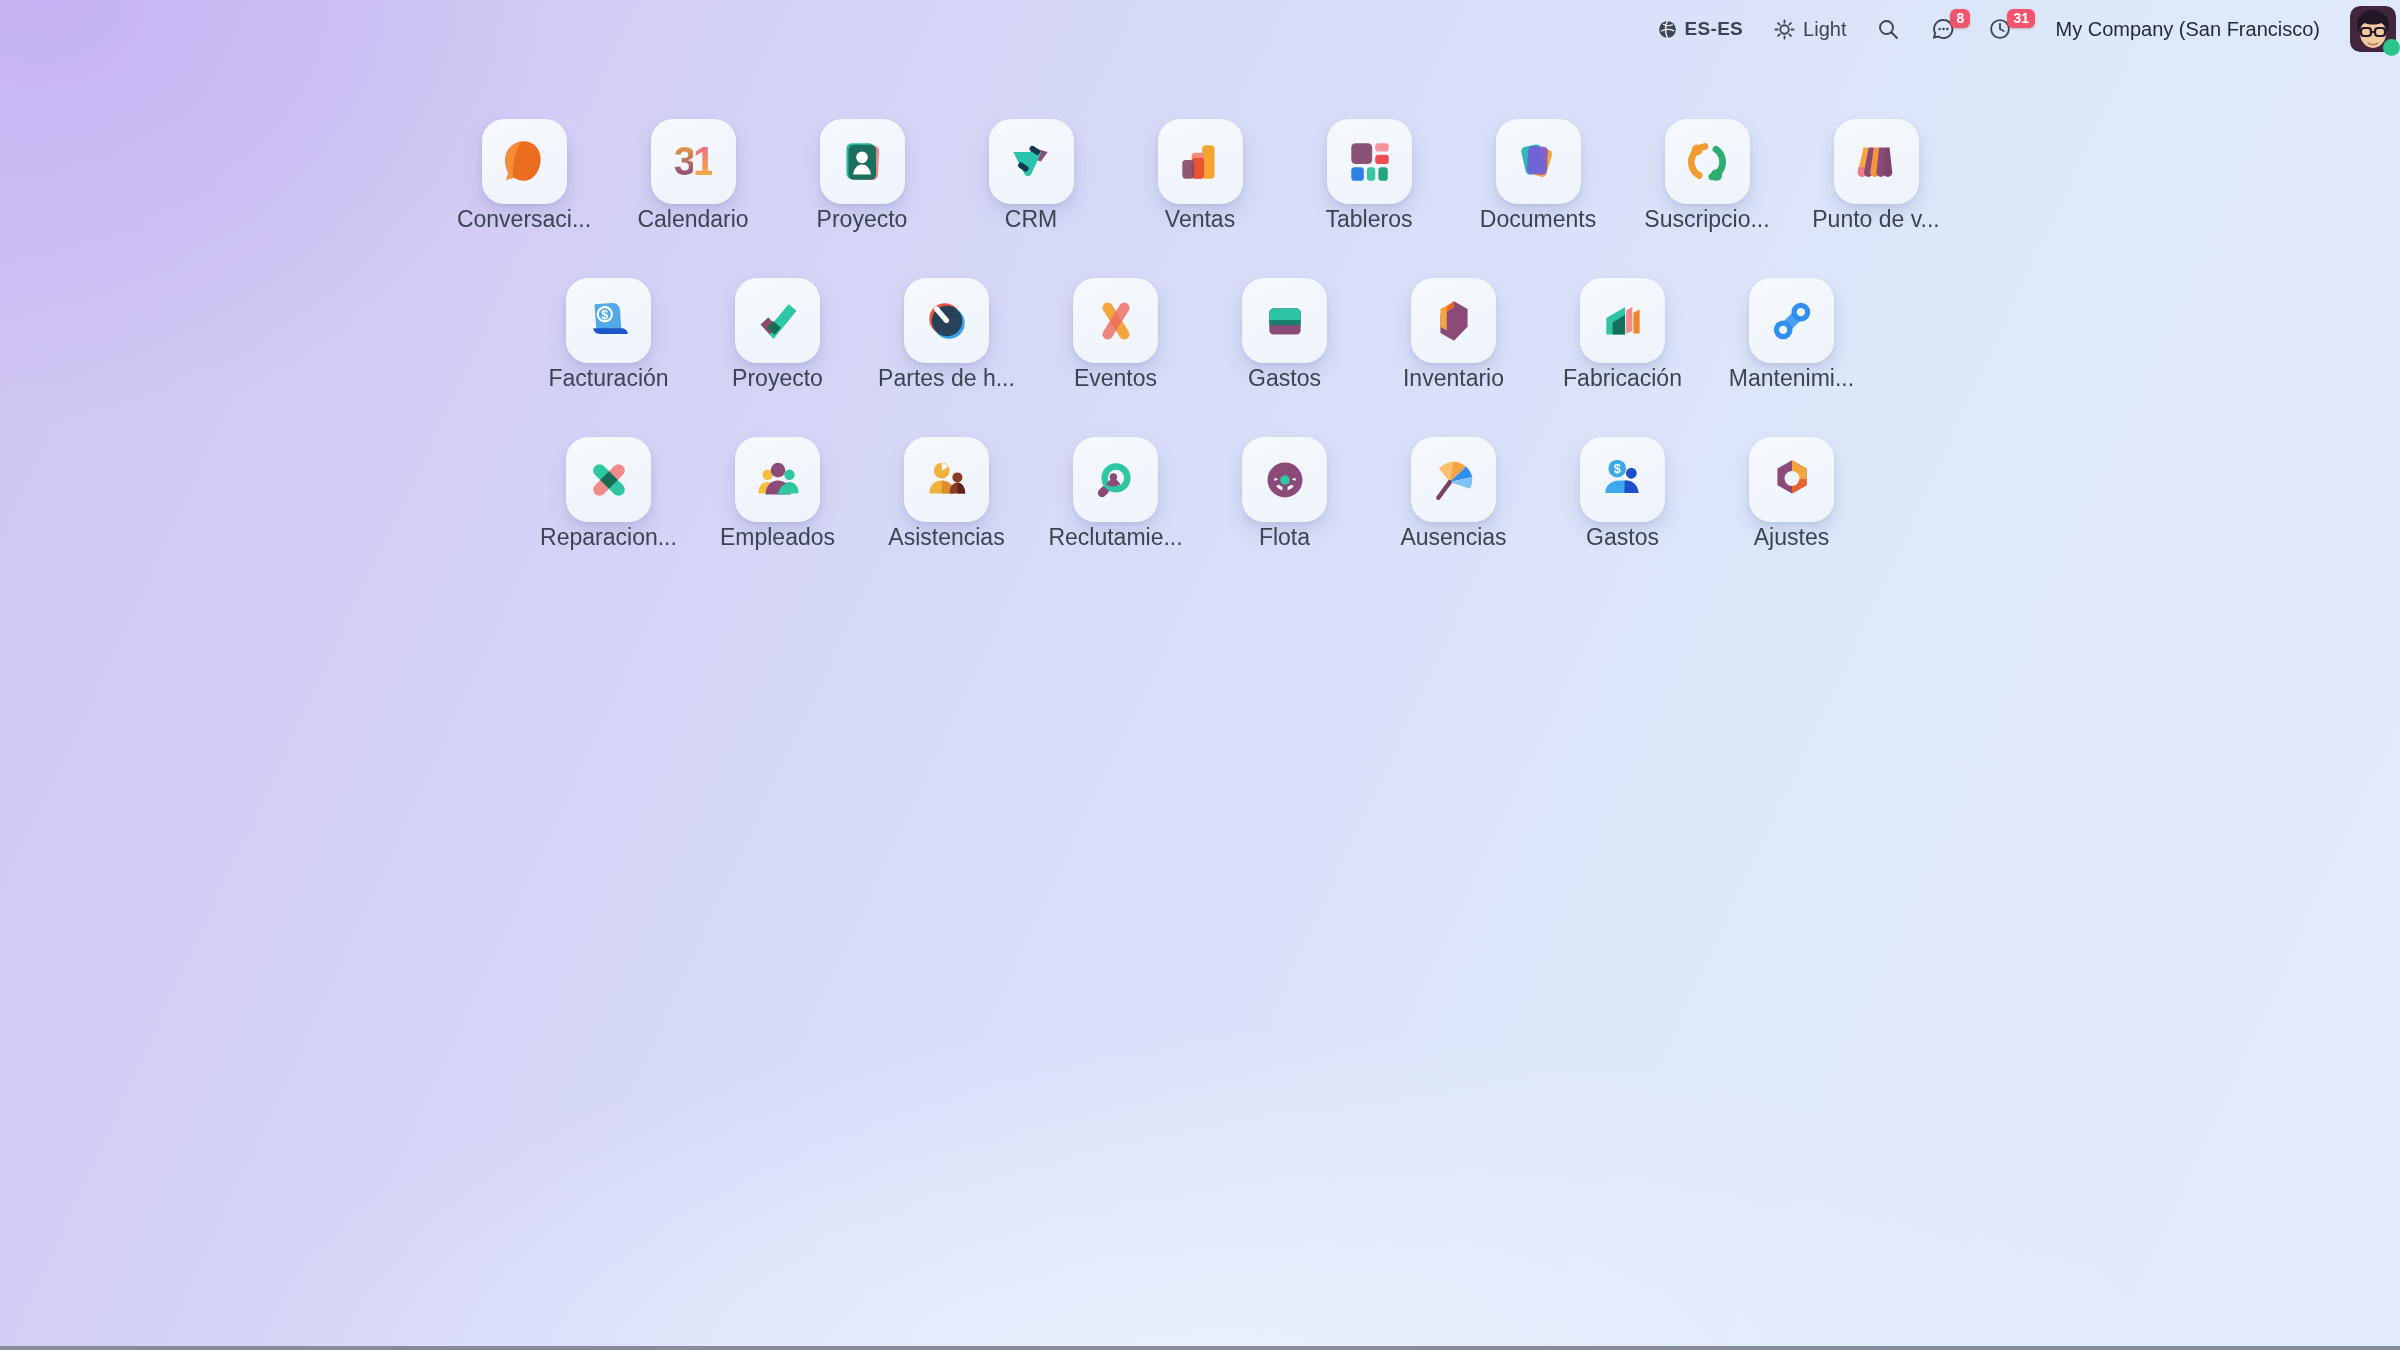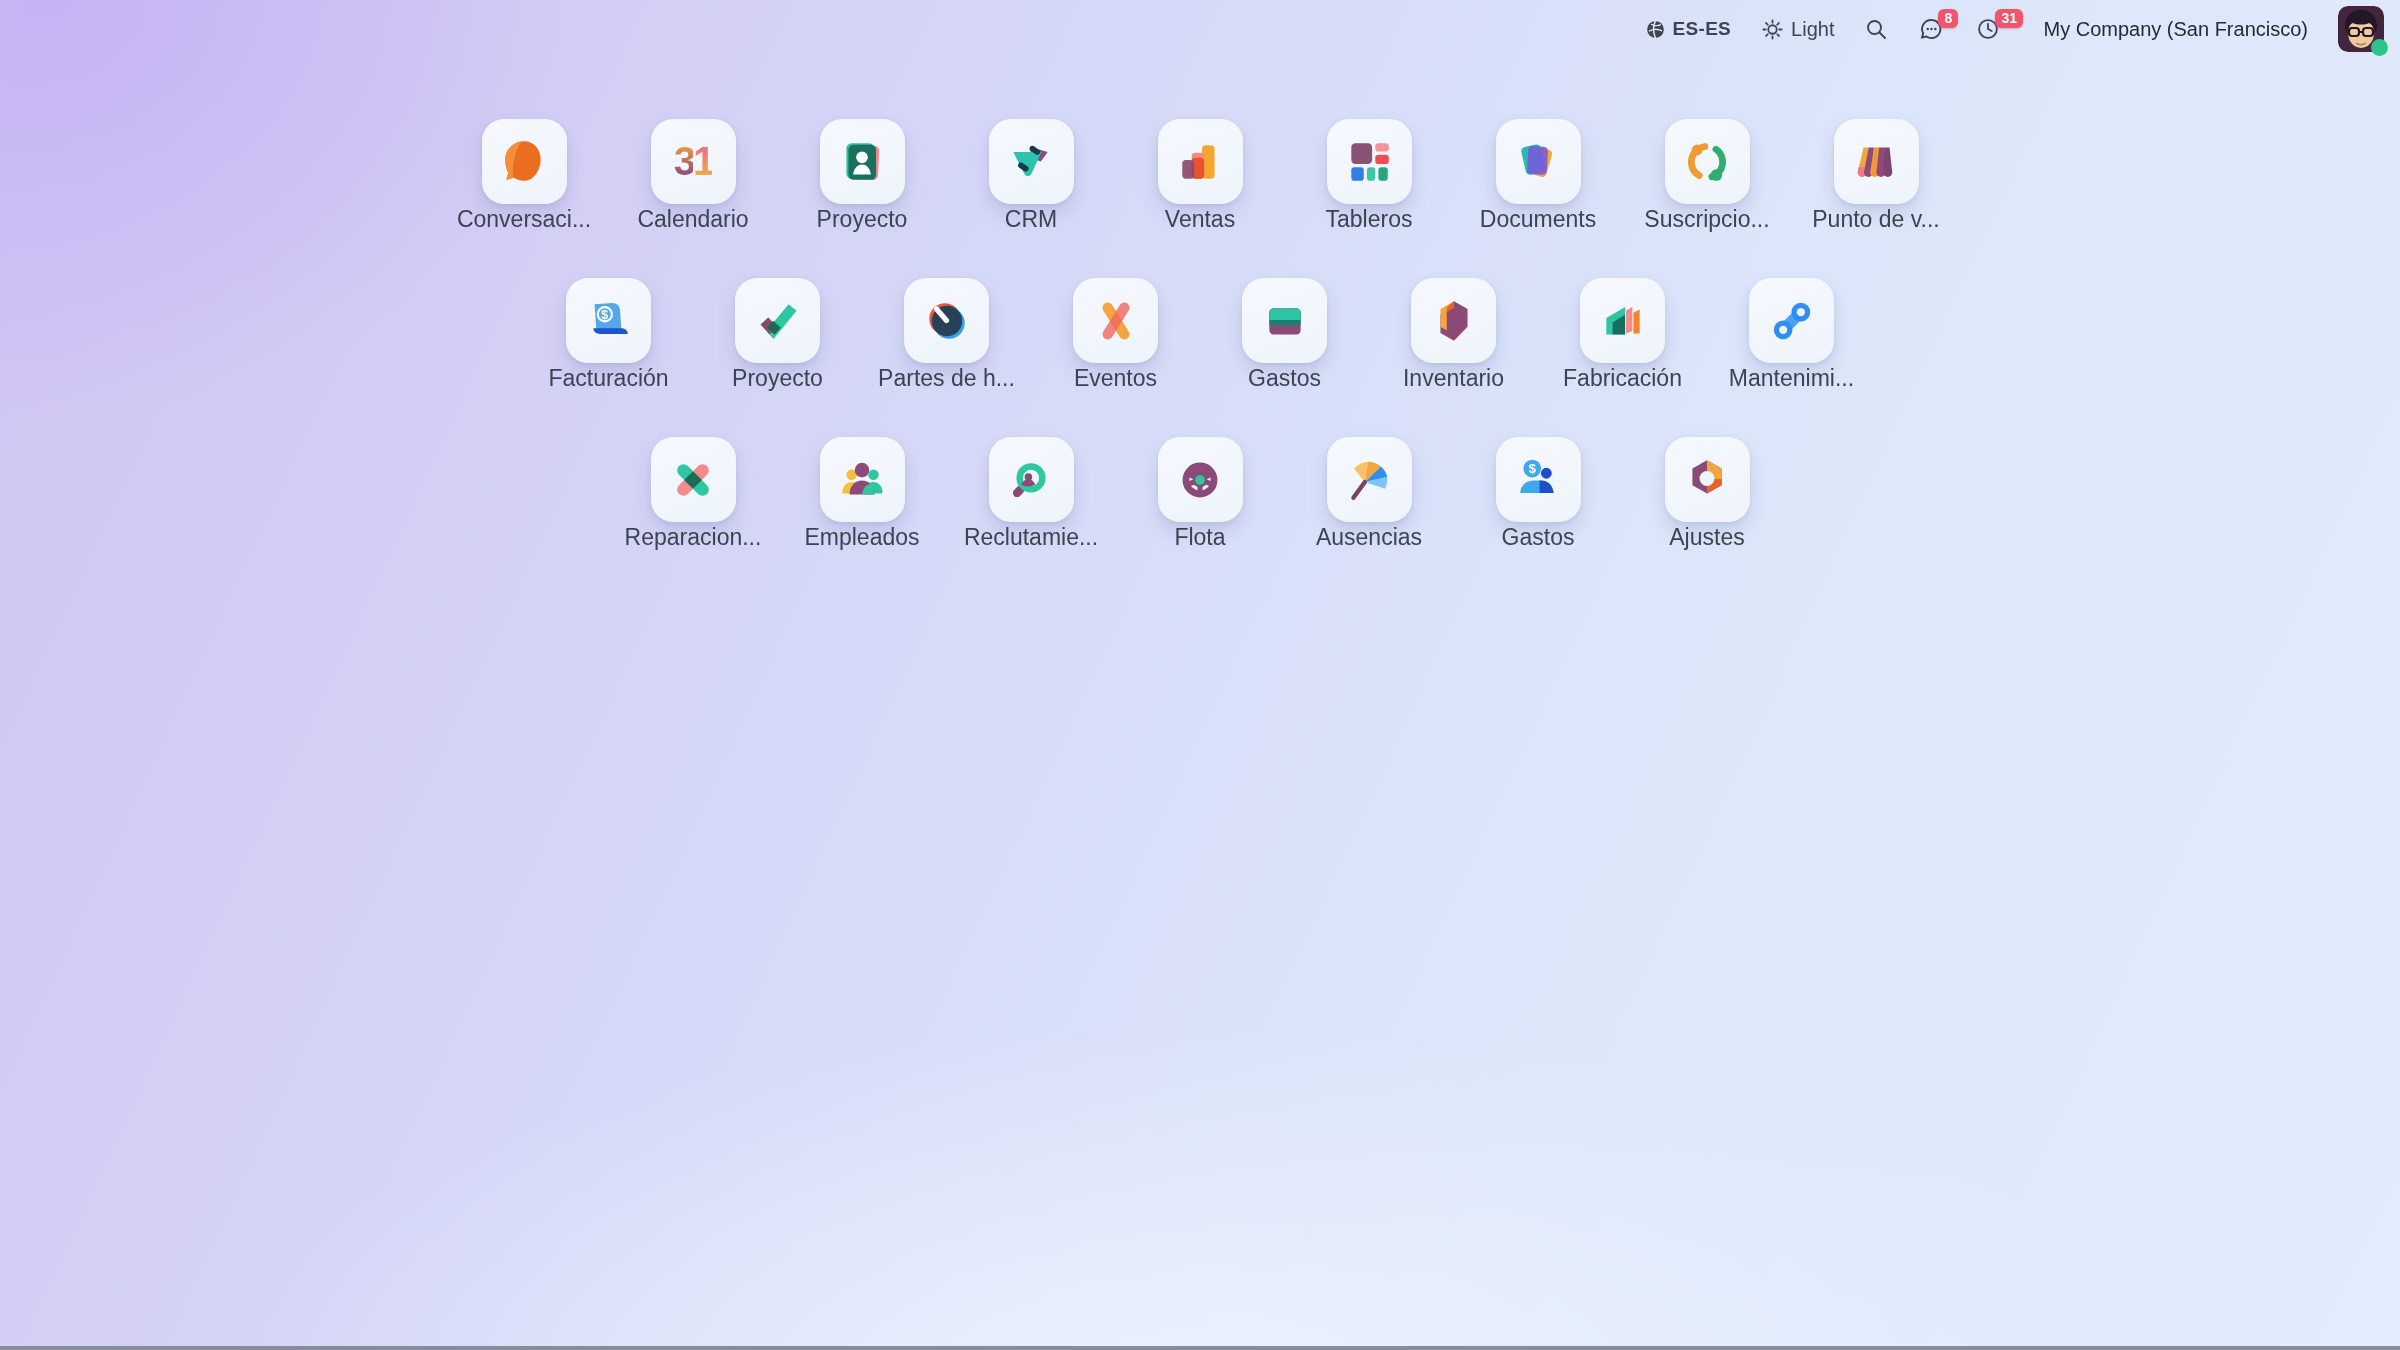--- a/index.html
+++ b/index.html
@@ -9,21 +9,21 @@
     position: relative;
     background:
       radial-gradient(900px 700px at 2% 0%, rgba(197,178,243,.95) 0%, rgba(197,178,243,0) 60%),
       radial-gradient(1400px 500px at 50% 102%, rgba(235,242,253,.95) 0%, rgba(235,242,253,0) 70%),
       linear-gradient(115deg,#cfc3f3 0%, #d3cff5 22%, #d7ddf8 45%, #dde7fa 68%, #e2ecfc 100%);
   }
   body::after { content:""; position:absolute; left:0; right:0; bottom:0; height:4px; background:#868c9a; }
 
   
   .topbar {
-    position:absolute; top:0; right:16px; height:58px;
+    position:absolute; top:0; right:4px; height:58px;
     display:flex; align-items:center; gap:30px; color:#3c4452; z-index:5;
   }
   .tb-item { display:flex; align-items:center; gap:7px; cursor:pointer; position:relative; }
   .tb-item svg { display:block; }
   .lang-label { font-size:19px; font-weight:700; letter-spacing:.3px; }
   .theme-label { font-size:20px; }
   .company-label { font-size:20px; color:#232b36;margin-left:12px; }
   .badge {
     position:absolute; top:-7px; left:20px;
     background:#f1556d; color:#fff; font-size:14px; font-weight:700;
@@ -361,20 +361,34 @@
           <circle cx="35" cy="19" r="5" fill="#2ec7a2"></circle>
           <path d="M26 37c0-7 4-11 9-11 4.5 0 8 3.4 8.8 9.2L43 37z" fill="#2ec7a2"></path>
           <circle cx="24" cy="14.5" r="7" fill="#8c4a78"></circle>
           <path d="M12 38c0-8.5 5.4-13.5 12-13.5S36 29.5 36 38z" fill="#8c4a78"></path>
           <path d="M24 38c.5-6 4-10 9-10.5 1.8 2.4 3 5.9 3 10.5z" fill="#2ec7a2"></path>
         </svg>
       </div>
       <div class="label">Empleados</div>
     </div>
 
+    <div class="app">
+      <div class="tile">
+        <svg width="50" height="50" viewBox="0 0 48 48">
+          <circle cx="19" cy="15" r="7.5" fill="#f2b13c"></circle>
+          <path d="M19 15V7.8a7.2 7.2 0 0 1 6 3.6z" fill="#fff"></path>
+          <path d="M7 37c0-8 5-12.5 12-12.5S31 29 31 37z" fill="#f2b13c"></path>
+          <path d="M19 24.5V37h12c0-7.5-4.6-12-12-12.5z" fill="#d98f2e"></path>
+          <circle cx="34" cy="21.5" r="4.8" fill="#8a3b2a"></circle>
+          <path d="M26.5 37c0-6.5 3.2-10.5 7.5-10.5S41.3 30.5 41.5 37z" fill="#8a3b2a"></path>
+          <path d="M34 26.5V37h7.5c-.2-6-3.3-10-7.5-10.5z" fill="#5e2418"></path>
+        </svg>
+      </div>
+      <div class="label">Asistencias</div>
+    </div>
 
     <div class="app">
       <div class="tile">
         <svg width="50" height="50" viewBox="0 0 48 48">
           <rect x="8" y="29" width="8" height="12" rx="4" fill="#8c4a78" transform="rotate(45 12 35)"></rect>
           <circle cx="24" cy="22" r="14" fill="#2ec7a2"></circle>
           <circle cx="24" cy="22" r="7.8" fill="#eef4fb"></circle>
           <circle cx="21.5" cy="21" r="3.6" fill="#8c4a78"></circle>
           <path d="M14.7 28.5c1.6-3.7 4.1-5.3 6.8-5.3 2.6 0 5.1 1.6 6.7 5.2a14 14 0 0 1-13.5.1z" fill="#8c4a78"></path>
         </svg>

